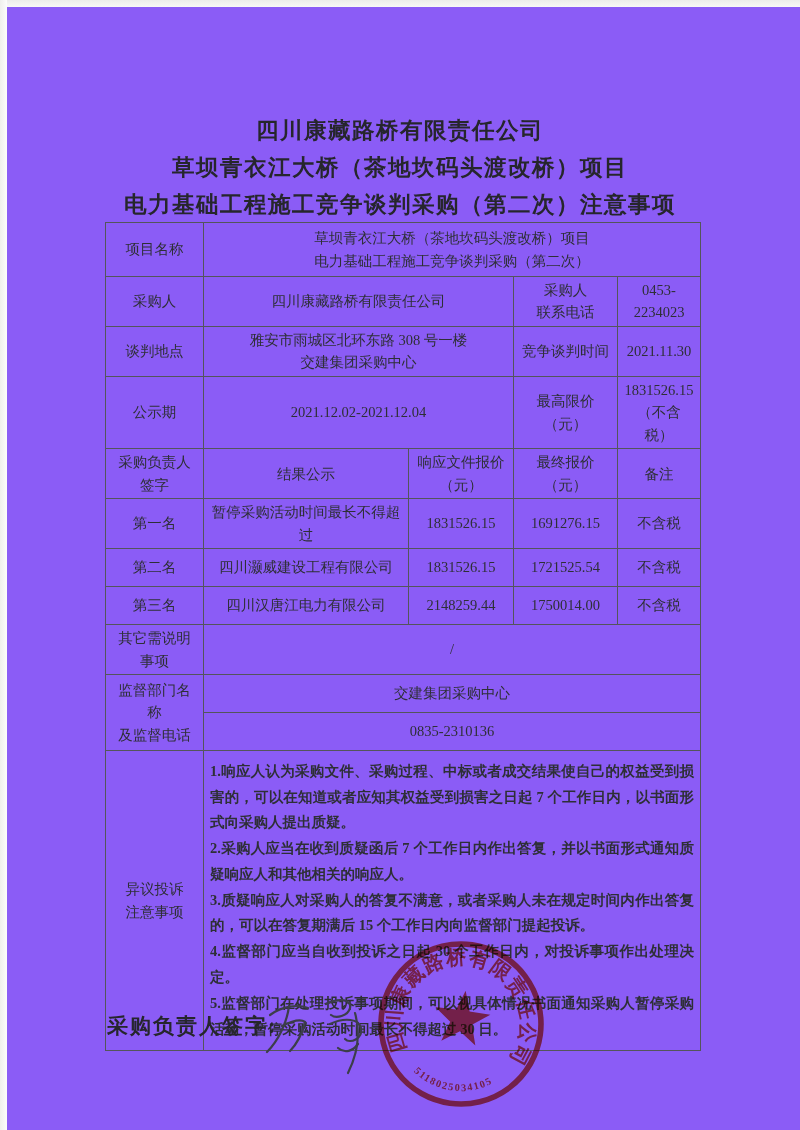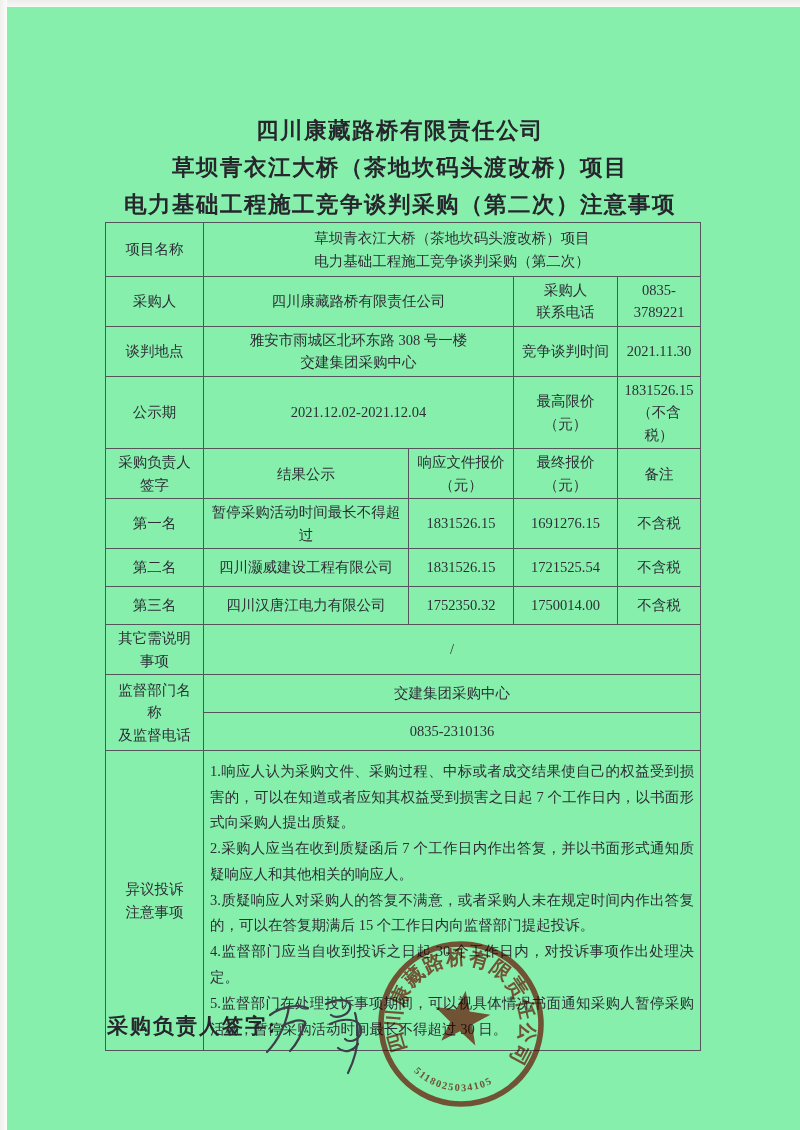--- a/index.html
+++ b/index.html
@@ -1,39 +1,39 @@
 <!DOCTYPE html>
 <html><head>
 <meta charset="utf-8">
 <style>
   * { margin:0; padding:0; box-sizing:border-box; }
   html,body { background:#e8e8e6; }
   .page {
     position:relative; width:800px; height:1130px; margin:0 auto;
-    background:#86efac; overflow:hidden;
+    background:#8b5cf6; overflow:hidden;
     font-family:"Liberation Serif","DejaVu Serif",serif; color:#2e2f36;padding-left:24px;
   }
   .scan-edge-top { position:absolute; top:0; left:0; width:100%; height:7px;
     background:linear-gradient(to bottom,#ececea,#f8f8f6); }
   .scan-edge-left { position:absolute; top:0; left:0; width:7px; height:100%;
     background:linear-gradient(to right,#efefec,#fcfcfb); }
   .titles { position:absolute; top:112px; left:0; width:100%; text-align:center; }
   .title-line { font-size:22.5px; font-weight:bold; letter-spacing:1.5px; line-height:37px; color:#26262c; }
   table.doc {
     position:absolute; left:105px; top:222px; width:595px;
     border-collapse:collapse; table-layout:fixed; font-size:14.5px;
   }
   table.doc td {
     border:1px solid #54555b; text-align:center; vertical-align:middle;
     padding:2px 6px; line-height:1.55; color:#2e2f36;
   }
   .preline { white-space:pre-line; }
   td.name-left { text-align:left; padding-left:11px; }
   td.notice-cell { text-align:left; vertical-align:top; padding:46px 10px 8px 13px; }
-  .notice-item { line-height:1.78; text-align:justify; }
+  .notice-item { line-height:1.78; text-align:justify;font-weight:bold; }
   .sign-line {
     position:absolute; left:107px; top:1012px;
     font-size:21px; letter-spacing:2px; color:#26262c; font-weight:bold;
   }
   .signature { position:absolute; left:262px; top:985px; }
   .seal {
     position:absolute; left:375px; top:938px; width:172px; height:172px;
     transform:rotate(8deg); mix-blend-mode:multiply; opacity:0.92;
   }
   .seal text { font-family:"Liberation Serif","DejaVu Serif",serif; font-weight:bold; }
@@ -63,21 +63,21 @@
       <tr style="height:54px">
         <td>项目名称</td>
         <td colspan="4" class="preline">草坝青衣江大桥（茶地坎码头渡改桥）项目
 电力基础工程施工竞争谈判采购（第二次）</td>
       </tr>
       <tr style="height:37px">
         <td>采购人</td>
         <td colspan="2">四川康藏路桥有限责任公司</td>
         <td class="preline">采购人
 联系电话</td>
-        <td>0835-3789221</td>
+        <td>0453-2234023</td>
       </tr>
       <tr style="height:47px">
         <td>谈判地点</td>
         <td colspan="2" class="preline">雅安市雨城区北环东路 308 号一楼
 交建集团采购中心</td>
         <td>竞争谈判时间</td>
         <td>2021.11.30</td>
       </tr>
       <tr style="height:48px">
         <td>公示期</td>
@@ -106,21 +106,21 @@
       <tr style="height:38px">
         <td>第二名</td>
         <td class="name-left">四川灏威建设工程有限公司</td>
         <td>1831526.15</td>
         <td>1721525.54</td>
         <td>不含税</td>
       </tr>
       <tr style="height:38px">
         <td>第三名</td>
         <td class="name-left">四川汉唐江电力有限公司</td>
-        <td>1752350.32</td>
+        <td>2148259.44</td>
         <td>1750014.00</td>
         <td>不含税</td>
       </tr>
       <tr style="height:42px">
         <td class="preline">其它需说明
 事项</td>
         <td colspan="4">/</td>
       </tr>
       <tr style="height:38px">
         <td rowspan="2" class="preline">监督部门名称

